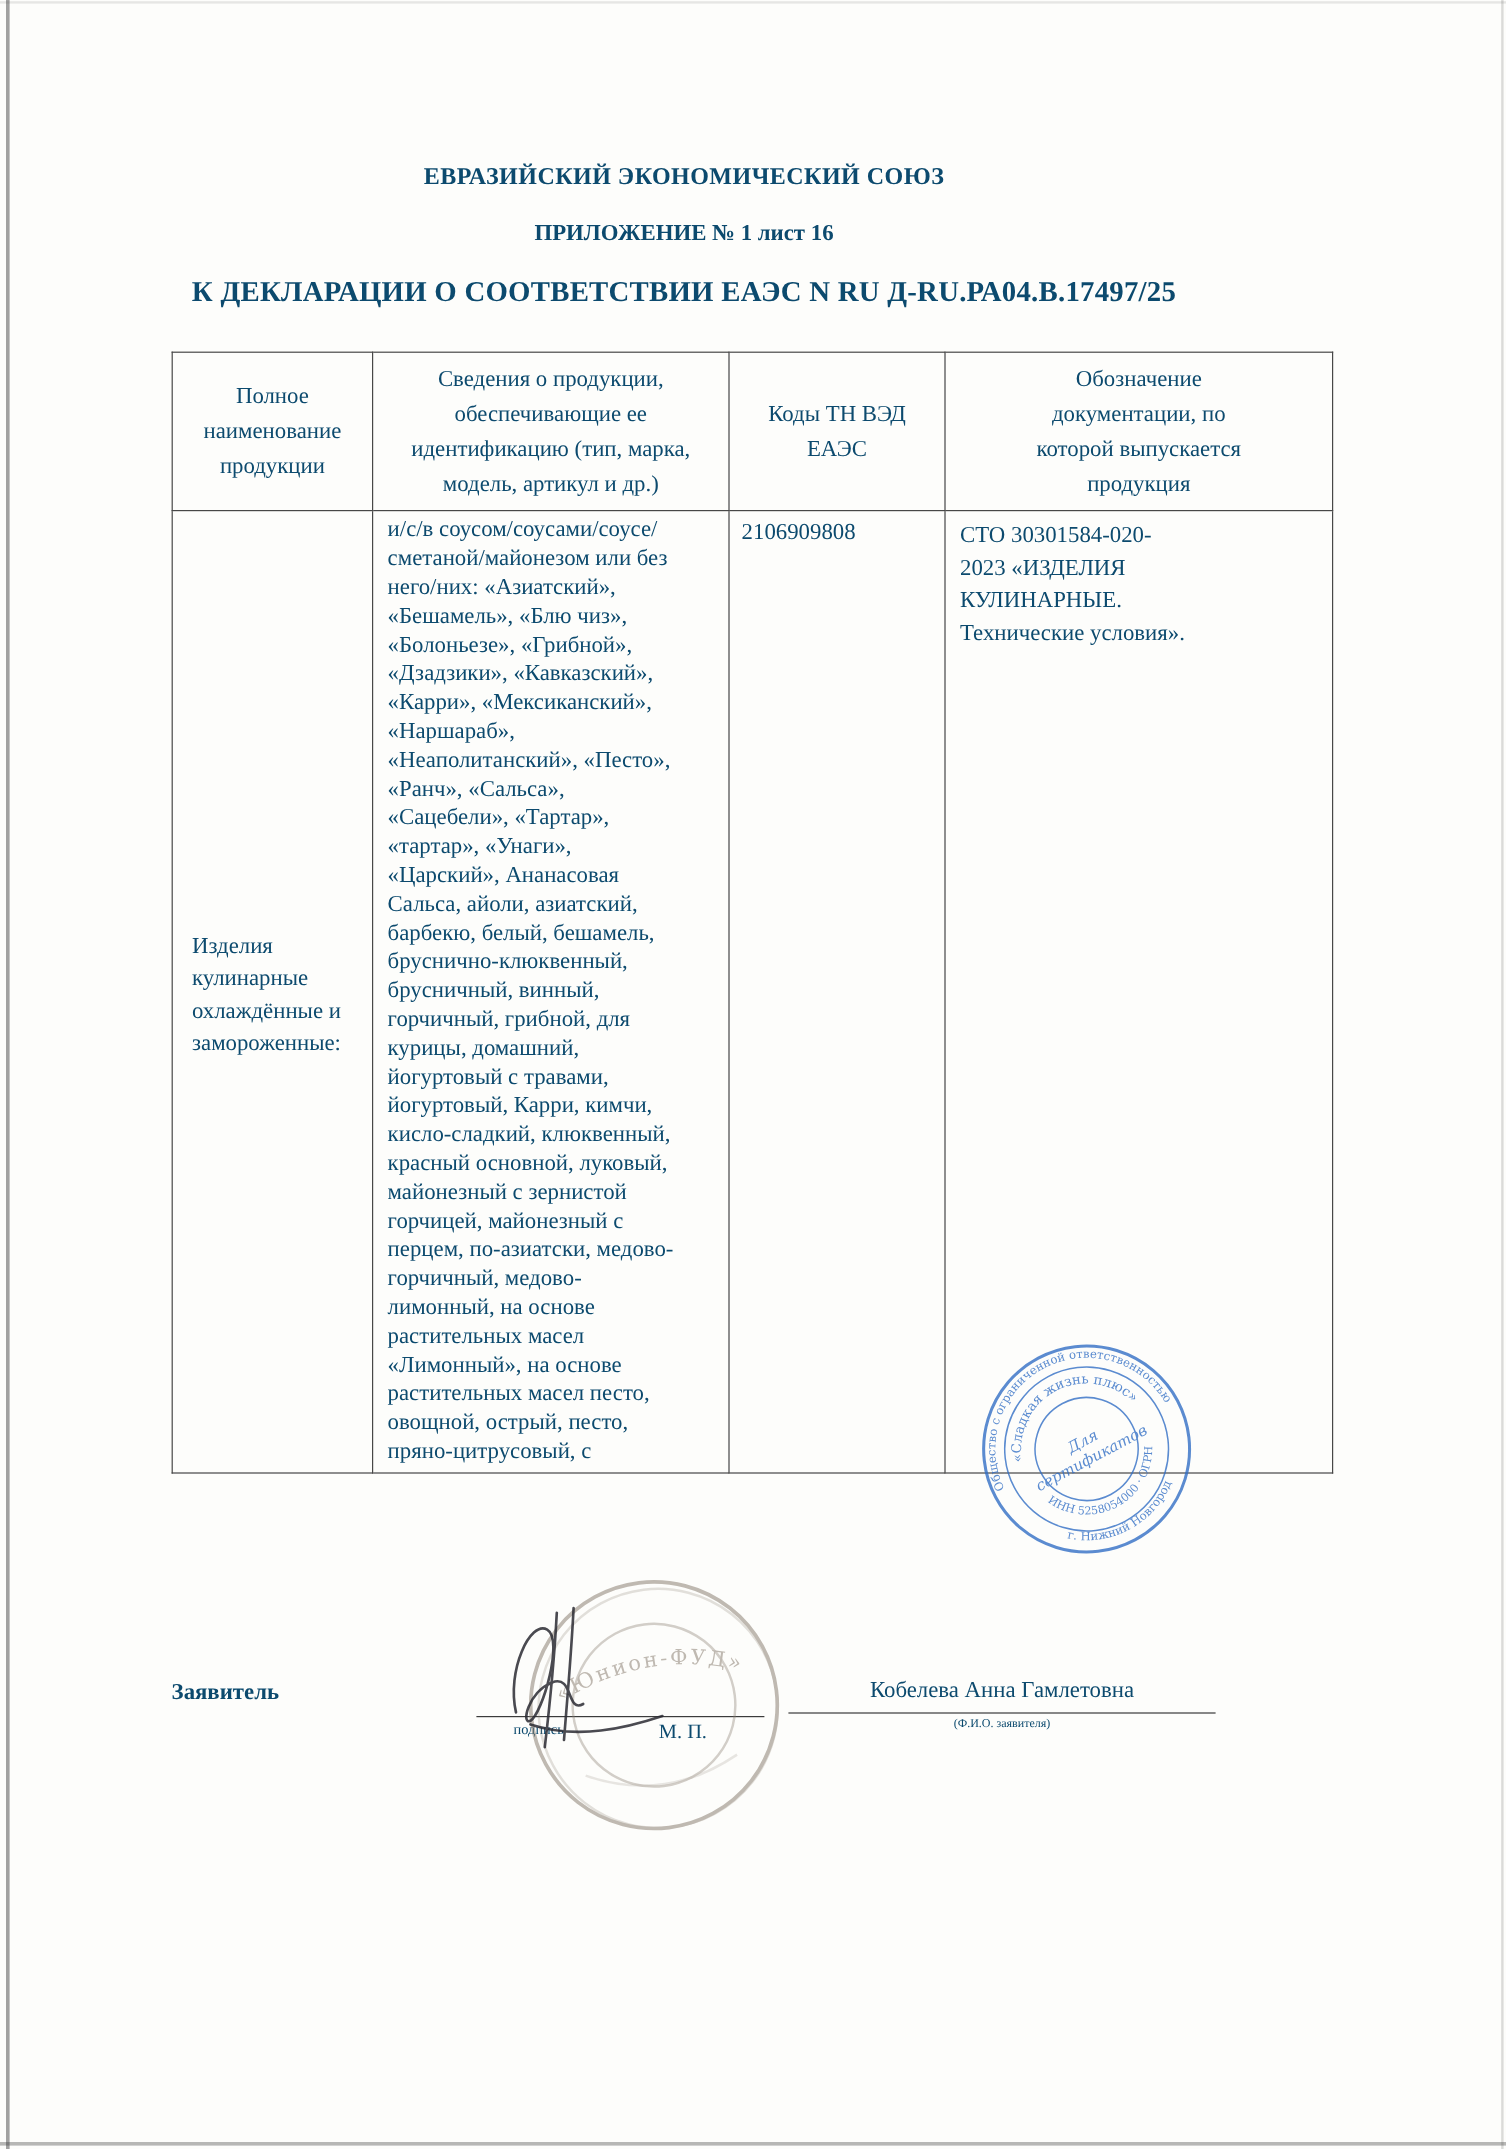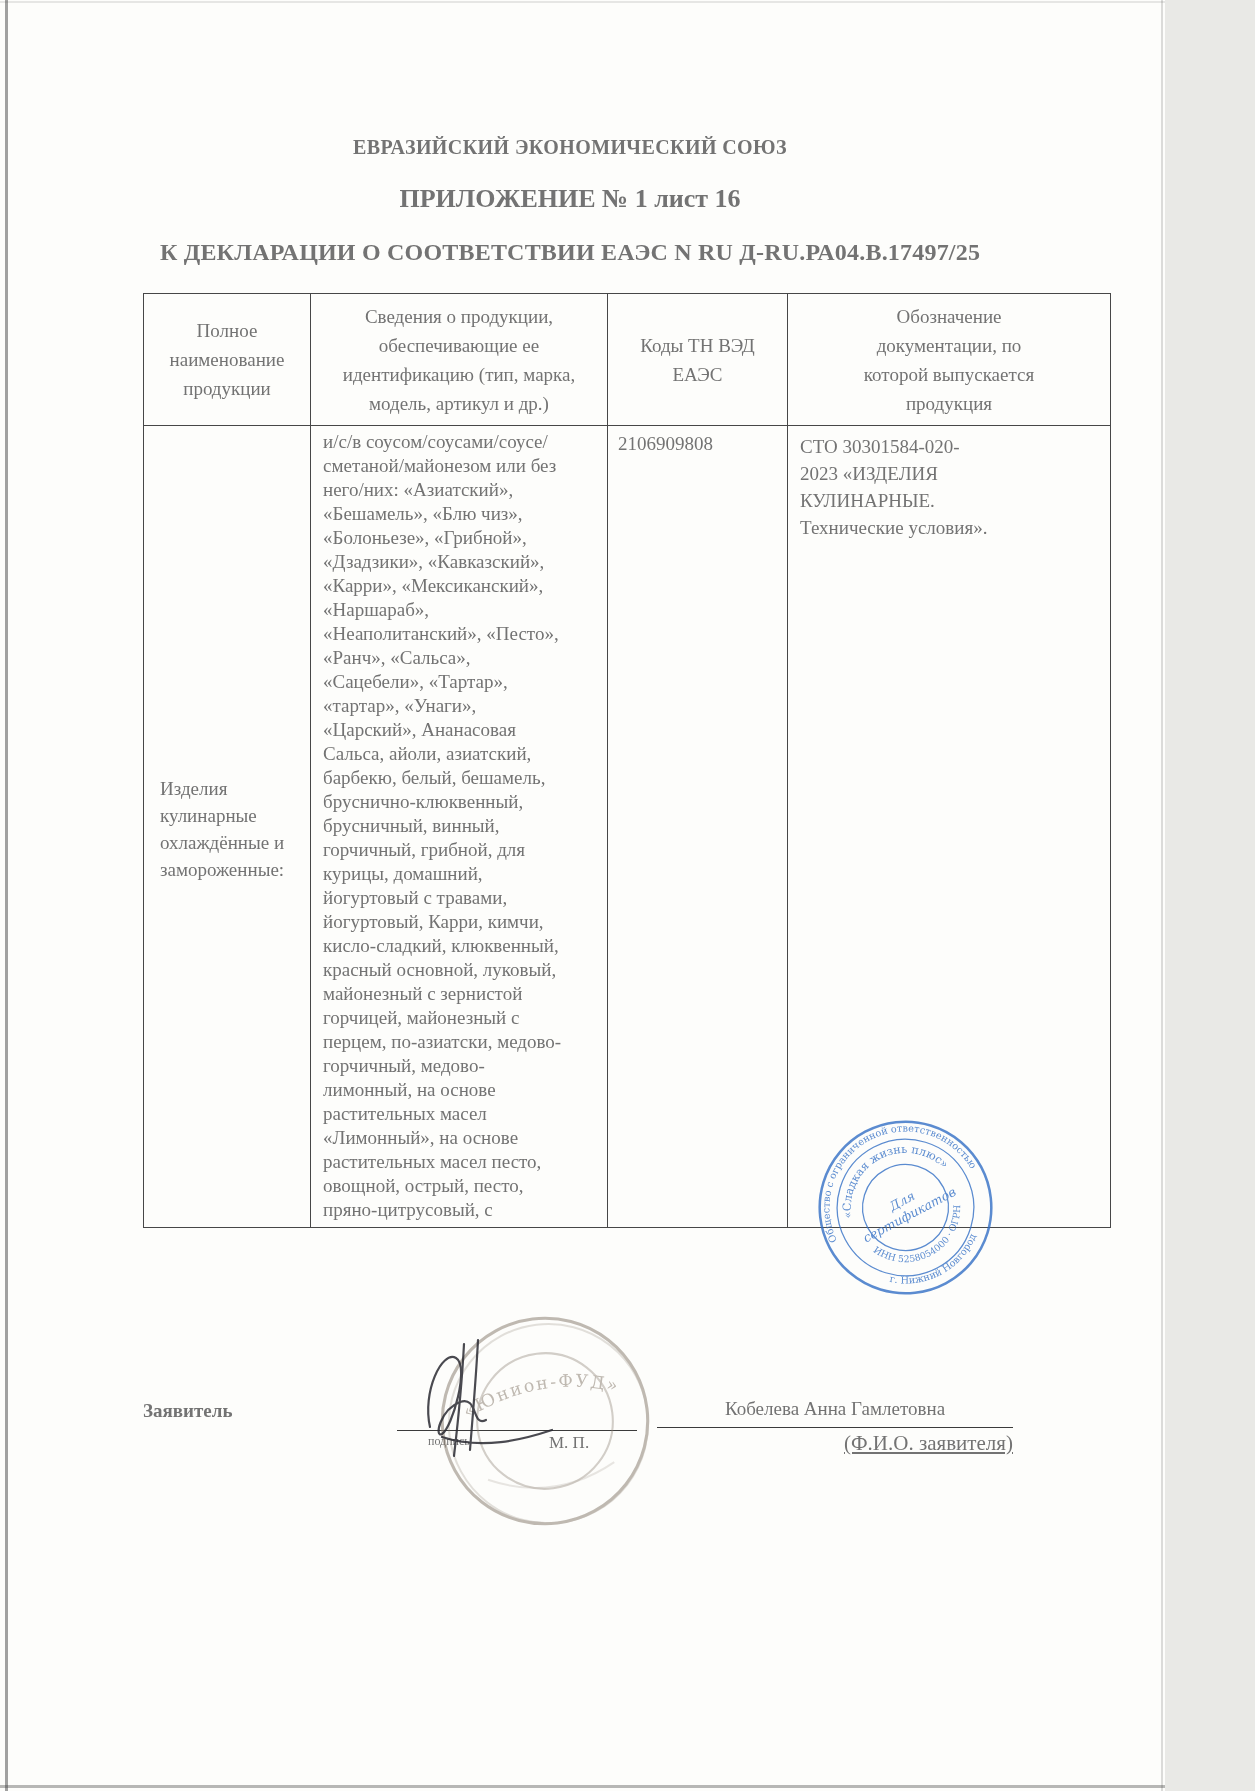--- a/index.html
+++ b/index.html
@@ -1,29 +1,29 @@
 <!DOCTYPE html>
 <html><head>
 <meta charset="utf-8">
 <style>
   html,body{margin:0;padding:0;background:#e9e9e6;}
-  .page{position:relative;width:1165px;height:1791px;background:#fdfdfb;
-        font-family:"Liberation Serif",serif;color:#737373;overflow:hidden;}
+  .page{position:relative;width:1255px;height:1791px;background:#fdfdfb;
+        font-family:"Liberation Serif",serif;color:#0c4a6e;overflow:hidden;}
 
   
   .edge{position:absolute;background:#454545;}
   .edge-left{left:5px;top:0;width:3px;height:100%;opacity:.5;}
   .edge-bottom{left:0;bottom:3px;width:100%;height:3px;opacity:.38;}
   .edge-right{right:2px;top:0;width:2px;height:100%;opacity:.18;}
   .edge-top{left:0;top:1px;width:100%;height:2px;opacity:.12;}
 
   
   .doc-header{position:absolute;left:40px;top:136px;width:1060px;text-align:center;}
   .doc-header .h1{font-size:20px;font-weight:bold;letter-spacing:.4px;}
-  .doc-header .h2{font-size:26px;font-weight:bold;margin-top:25px;}
+  .doc-header .h2{font-size:19px;font-weight:bold;margin-top:25px;}
   .doc-header .h3{font-size:24px;font-weight:bold;margin-top:25px;letter-spacing:.2px;}
 
   
   .doc-table{position:absolute;left:143px;top:293px;width:967px;
              border-collapse:collapse;table-layout:fixed;}
   .doc-table th,.doc-table td{border:1.6px solid #474747;}
   .doc-table th{font-weight:normal;font-size:19px;line-height:29px;text-align:center;
                 vertical-align:middle;padding:4px 6px;}
   .doc-table td{font-size:19px;vertical-align:top;padding:4px 8px 0 12px;}
   .header-row{height:132px;}
@@ -37,21 +37,21 @@
   .doc-cell{padding-top:7px !important;}
 
   
   .f-abs{position:absolute;}
   .applicant{left:143px;top:1400px;font-size:19px;font-weight:bold;}
   .sig-line{left:397px;top:1430px;width:240px;border-top:1.6px solid #3b3b3b;height:0;}
   .sig-caption{left:428px;top:1434px;font-size:12px;}
   .mp-caption{left:549px;top:1433px;font-size:17px;}
   .fio-name{left:657px;top:1398px;width:356px;text-align:center;font-size:19px;}
   .fio-line{left:657px;top:1427px;width:356px;border-top:1.6px solid #3b3b3b;height:0;}
-  .fio-caption{left:657px;top:1431px;width:356px;text-align:right;font-size:21px;text-decoration:underline;}
+  .fio-caption{left:657px;top:1431px;width:356px;text-align:center;font-size:10px;}
 
   
   .stamp-blue{position:absolute;left:808px;top:1110px;width:195px;height:195px;opacity:.78;}
   .stamp-gray{position:absolute;left:432px;top:1308px;width:226px;height:226px;opacity:.55;}
   .signature{position:absolute;left:412px;top:1332px;width:160px;height:130px;opacity:.85;}
   .stamp-text{font-family:"DejaVu Serif",serif;}
 </style>
 </head>
 <body>
 

